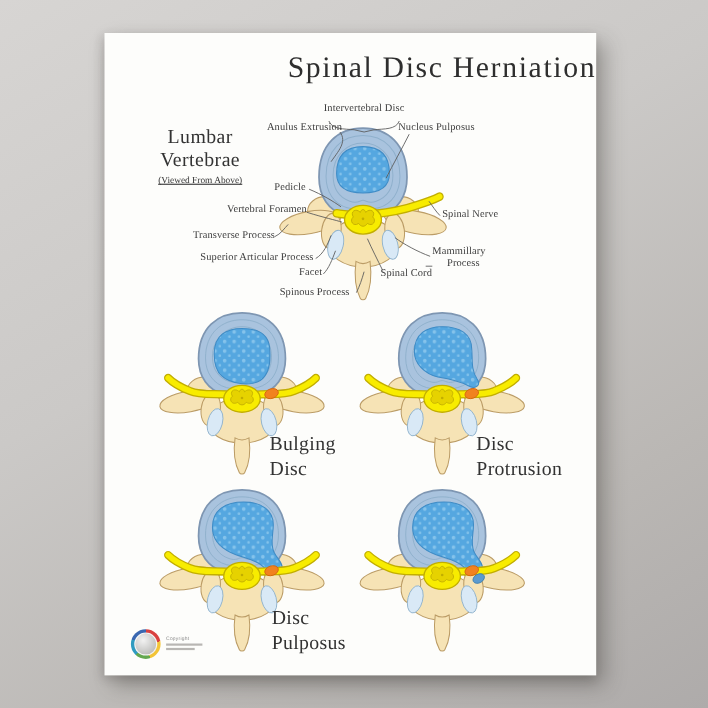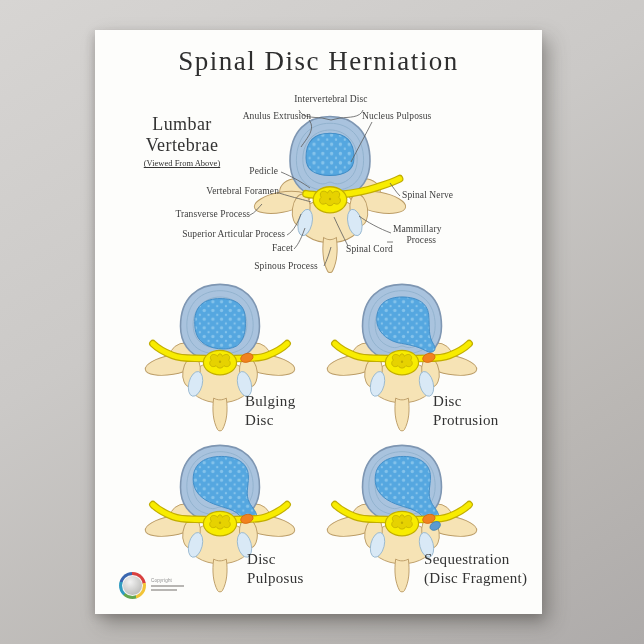--- a/index.html
+++ b/index.html
@@ -8,31 +8,31 @@
     background:linear-gradient(150deg,#d7d5d3 0%,#cbc9c7 40%,#bab7b4 75%,#aeabaa 100%);
     font-family:"Liberation Serif", serif;color:#3a3a3a;
   }
   .poster{
     position:absolute;left:95px;top:30px;width:447px;height:584px;
     background:#fdfdfb;
     box-shadow:7px 9px 18px rgba(55,52,48,.38), -2px 3px 8px rgba(55,52,48,.18);
   }
   .title{
     position:absolute;left:0;right:0;top:16px;margin:0;
-    text-align:center;font-size:27px;font-weight:400;letter-spacing:1.5px;color:#2e2e2e;
+    text-align:right;font-size:27px;font-weight:400;letter-spacing:1.5px;color:#2e2e2e;
   }
   .s{position:absolute;font-size:9.5px;line-height:1.15;letter-spacing:.1px;color:#3d3d3d;white-space:nowrap;z-index:6;}
   .r{text-align:right}.c{text-align:center}
   .h2{position:absolute;font-size:18px;line-height:1.18;letter-spacing:.4px;color:#333;z-index:6;text-align:center;}
   .sub{font-size:8.5px;letter-spacing:0;margin-top:2px;text-decoration:underline;}
   .vert{position:absolute;z-index:3;}
   .vert svg{display:block;width:100%;height:100%;}
   .leaders{position:absolute;left:0;top:0;z-index:5;pointer-events:none;}
   .leaders path{fill:none;stroke:#5b5b5b;stroke-width:.8;}
-  .vlabel{position:absolute;font-size:15px;line-height:1.26;letter-spacing:.3px;color:#333;z-index:6;white-space:nowrap;}
+  .vlabel{position:absolute;font-size:18px;line-height:1.26;letter-spacing:.3px;color:#333;z-index:6;white-space:nowrap;}
   .vlabel span{display:block;}
   .logo{
     position:absolute;left:24px;top:542px;width:27px;height:27px;border-radius:50%;
     background:conic-gradient(#d9403f 0 22%,#f2c437 22% 45%,#63a74f 45% 62%,#2f9bc0 62% 80%,#3a67b0 80% 100%);
     z-index:6;
   }
   .logo .inner{
     position:absolute;left:3px;top:3px;width:21px;height:21px;border-radius:50%;
     background:radial-gradient(circle at 38% 32%,#f2f2f2,#c2c2c0 70%,#a9a8a6);
     border:1px solid rgba(255,255,255,.8);box-sizing:border-box;
@@ -260,24 +260,20 @@
         <path d="M89,99 C85,93 92,89 97,94 C98,90 102,90 103,94 C108,89 115,93 111,99 C116,103 111,110 105,106 C102,110 98,110 95,106 C89,110 84,103 89,99 Z" fill="#e6d200" stroke="#c2ae00" stroke-width="1"></path>
         <circle cx="100" cy="101" r="1.5" fill="#c2ae00"></circle>
         <ellipse cx="134" cy="96" rx="8" ry="5.5" transform="rotate(-18 134 96)" fill="#f1821f" stroke="#d4650e" stroke-width="1"></ellipse>
         <ellipse cx="142" cy="105" rx="7" ry="5" transform="rotate(-30 142 105)" fill="#5b9bd0" stroke="#3f7fb0" stroke-width="1"></ellipse>
       </svg>
     </div>
   <div class="vlabel" style="left:152px;top:520px;">
     <span>Disc</span>
     <span>Pulposus</span>
   </div>
-  <div class="vlabel" style="left:329px;top:520px;">
-    <span>Sequestration</span>
-    <span>(Disc Fragment)</span>
-  </div>
 
   <div class="logo">
       <div class="inner"></div>
     </div>
   <div class="fineprint">
     <div class="t">Copyright</div>
     <div class="bar b1"></div>
     <div class="bar b2"></div>
   </div>
 

